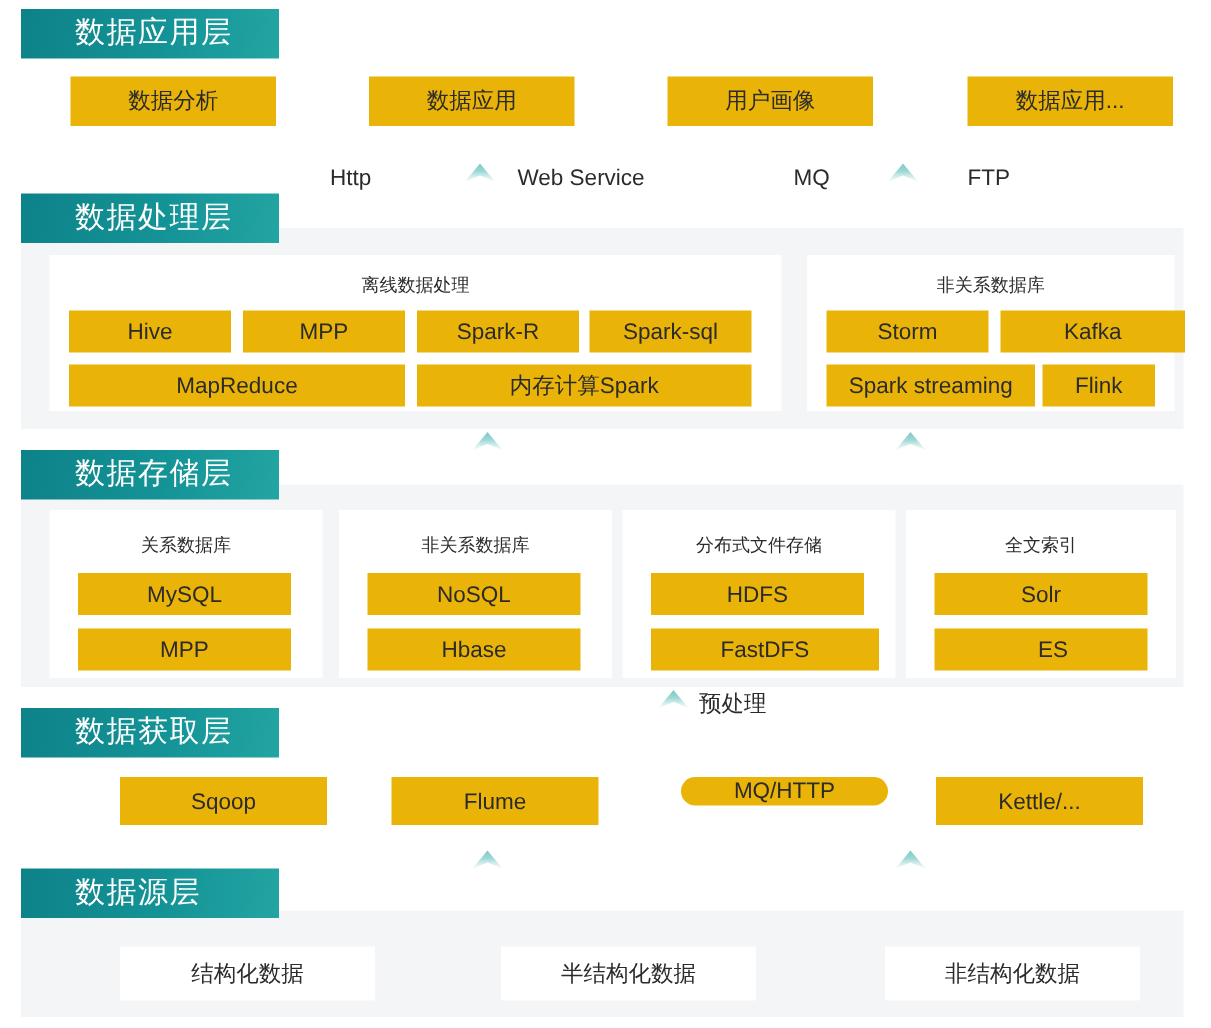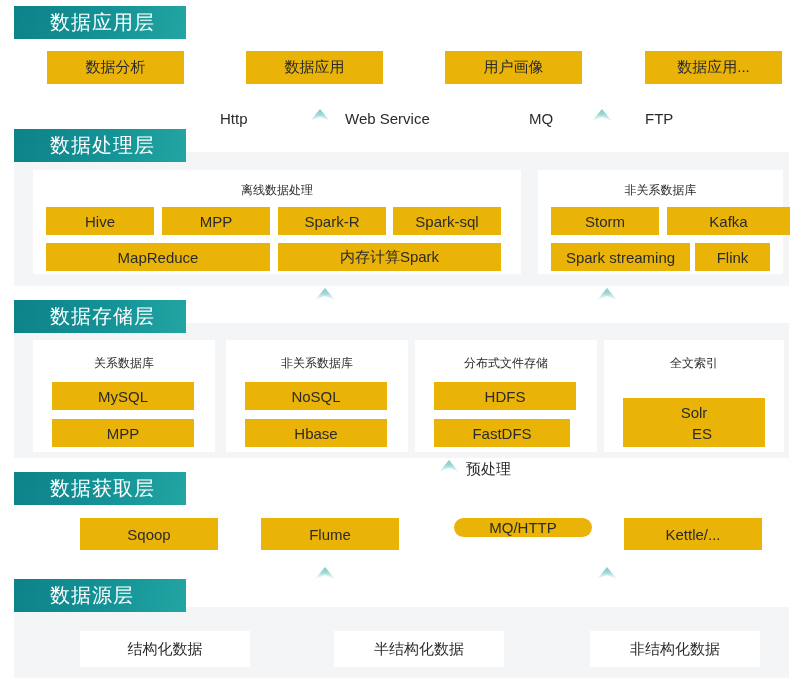--- a/index.html
+++ b/index.html
@@ -241,30 +241,30 @@
   </div>
 
   <div class="panel" style="left:415px; top:340px; width:182px; height:112px;">
     <div class="panel-title" style="top:15px;">
       <span>分布式文件存储</span>
     </div>
   </div>
   <div class="chip" style="left:434px; top:382px; width:142px; height:28px;align-items:center;">
     <span>HDFS</span>
   </div>
-  <div class="chip" style="left:434px; top:419px; width:136px; height:28px;">
+  <div class="chip" style="left:434px; top:419px; width:152px; height:28px;">
     <span>FastDFS</span>
   </div>
 
   <div class="panel" style="left:604px; top:340px; width:180px; height:112px;">
     <div class="panel-title" style="top:15px;">
       <span>全文索引</span>
     </div>
   </div>
-  <div class="chip" style="left:623px; top:398px; width:142px; height:28px;">
+  <div class="chip" style="left:623px; top:382px; width:142px; height:28px;">
     <span>Solr</span>
   </div>
   <div class="chip" style="left:623px; top:419px; width:142px; height:28px;padding-left:16px;">
     <span>ES</span>
   </div>
 
   <div class="arrow" style="left:437px; top:458px;">
     <svg viewBox="0 0 24 20" xmlns="http://www.w3.org/2000/svg">
       <polygon points="12,2 22,14 12,10 2,14" fill="url(#ag1)"></polygon>
     </svg>

